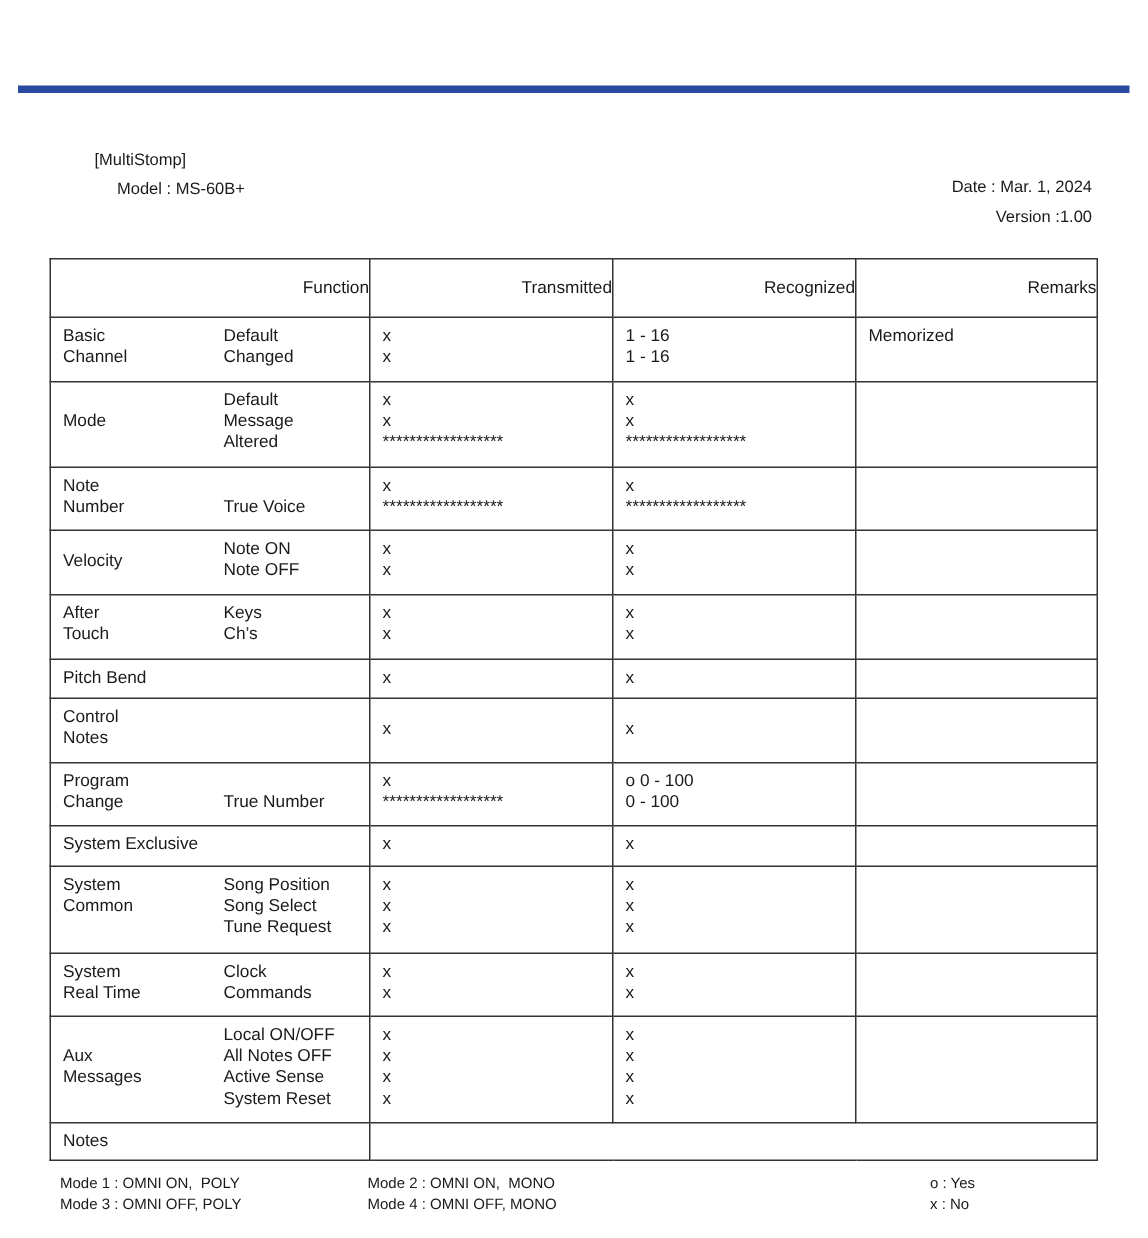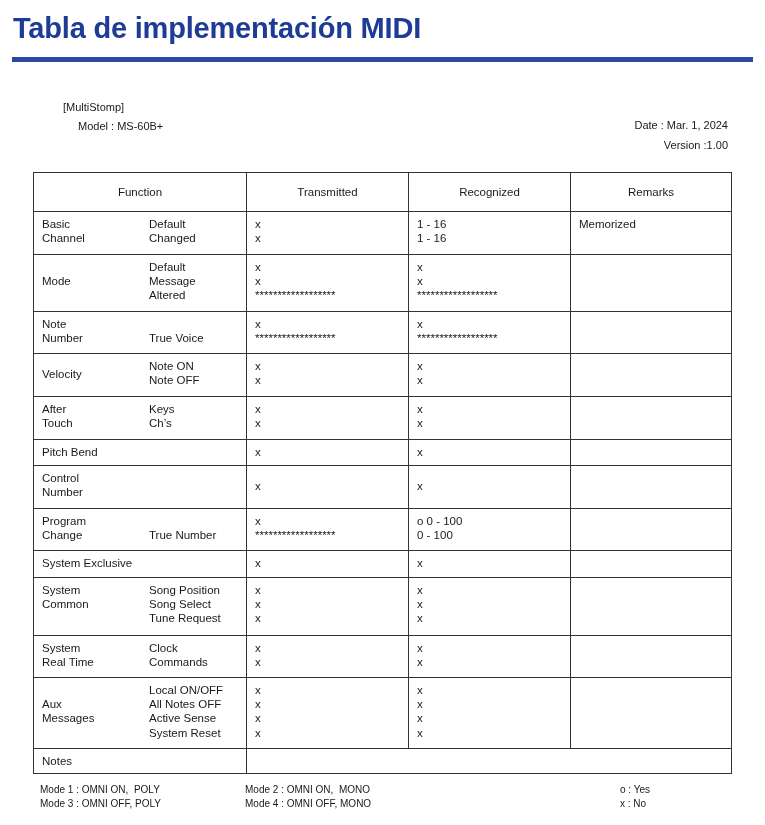--- a/index.html
+++ b/index.html
@@ -28,41 +28,40 @@
   table.midi{
     position:absolute;left:33px;top:172px;
     width:698px;table-layout:fixed;border-collapse:collapse;
   }
   table.midi th, table.midi td{
     border:1.5px solid #333333;
     padding:0;vertical-align:top;
     font-size:11.5px;font-weight:500;line-height:14.2px;color:#1a1a1a;
   }
   table.midi th{
-    text-align:center;vertical-align:middle;font-weight:500;
+    text-align:right;vertical-align:middle;font-weight:500;
   }
   .fwrap{display:flex;height:100%;}
   .fmain{width:115px;box-sizing:border-box;padding:5px 2px 0 8px;white-space:pre-line;}
   .fsub{flex:1;padding:5px 2px 0 0;white-space:pre-line;}
   .cval{padding:5px 4px 0 8px;white-space:pre-line;}
   tr.main-line2 .fmain{padding-top:19px;}
   tr.main-center2 .fmain{padding-top:12.5px;}
   tr.content-center .cval{padding-top:13px;}
 
   .footer{position:absolute;font-size:10px;font-weight:500;line-height:13.5px;white-space:pre-line;}
   .footer-col1{left:40px;top:783px;}
   .footer-col2{left:228px;top:783px;margin-left:17px;}
   .footer-legend{left:572px;top:783px;margin-left:48px;}
 </style>
 </head>
 <body>
 
 <div class="page">
 
-  <h1 class="doc-title">Tabla de implementación MIDI</h1>
   <div class="title-rule"></div>
 
   <div class="meta meta-bracket">[MultiStomp]</div>
   <div class="meta meta-model">Model : MS-60B+</div>
   <div class="meta meta-date">Date : Mar. 1, 2024</div>
   <div class="meta meta-version">Version :1.00</div>
 
   <table class="midi">
     <colgroup>
       <col style="width:213px">
@@ -204,21 +203,21 @@
           </td>
       <td>
             <div class="cval"></div>
           </td>
     </tr>
 
     <tr style="height:43px" class="content-center">
       <td>
             <div class="fwrap">
         <div class="fmain">Control
-Number</div>
+Notes</div>
         <div class="fsub"></div>
       </div>
           </td>
       <td>
             <div class="cval">x</div>
           </td>
       <td>
             <div class="cval">x</div>
           </td>
       <td>

